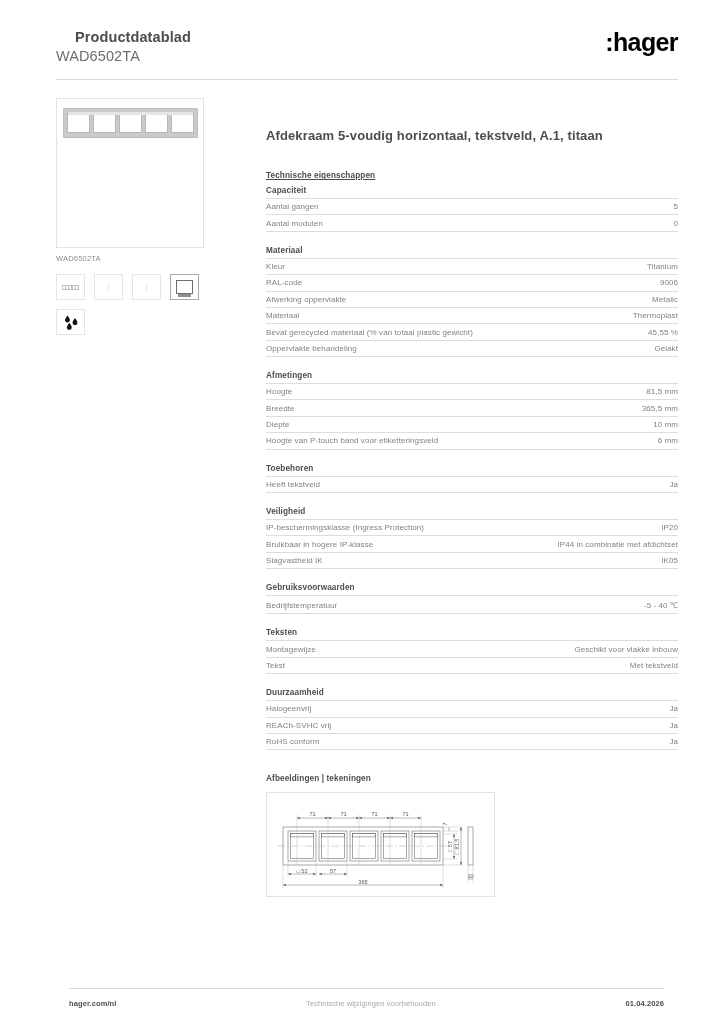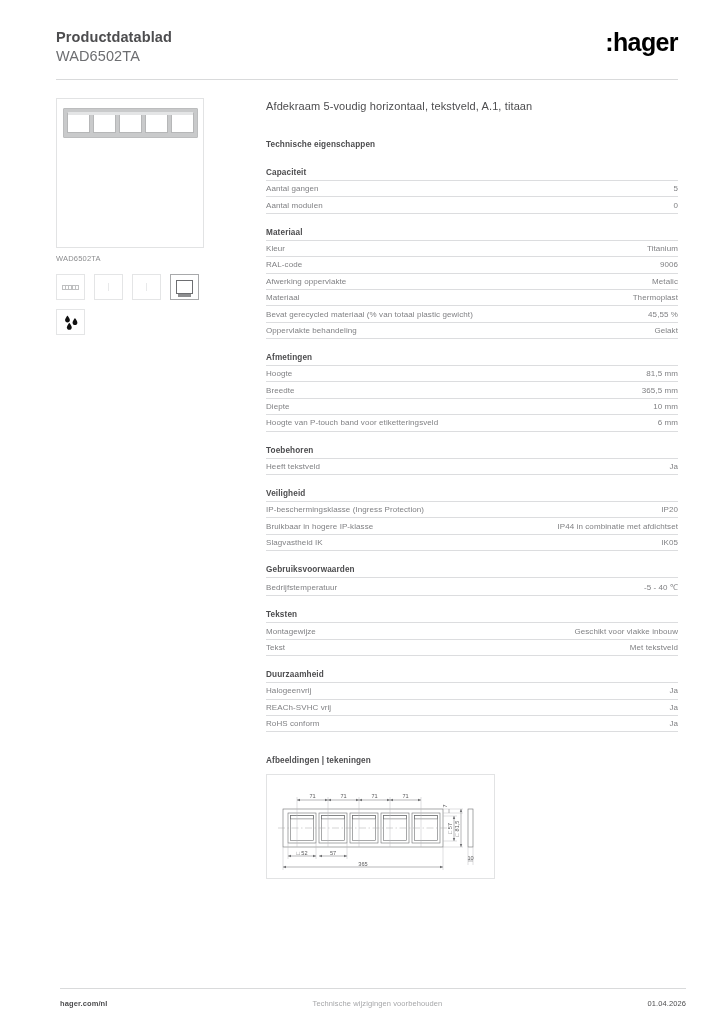--- a/index.html
+++ b/index.html
@@ -21,20 +21,21 @@
     align-items: flex-start;
     justify-content: space-between;
     padding: 28px 46px 0 56px;
   }
   .doc-title {
     font-size: 14.5px;
     font-weight: bold;
     color: #4d4d4f;
     line-height: 1.28;
     letter-spacing: 0.1px;
+    margin-left: 19px;
   }
   .doc-subtitle {
     font-size: 14.5px;
     font-weight: normal;
     color: #6d6e71;
     line-height: 1.28;
     letter-spacing: 0.1px;
   }
   .logo {
     font-size: 25px;
@@ -146,32 +147,34 @@
   .drops { width: 18px; height: 17px; display: block; }
 
   
   .right-col {
     flex: 1;
     margin-left: 60px;
     padding-top: 2px;
   }
 
   .product-name {
-    font-size: 11px;
-    font-weight: normal;
+    font-size: 13px;
+    font-weight: bold;
     color: #4d4d4f;
     letter-spacing: 0.12px;
     margin-bottom: 28px;
+    margin-top: 28px;
   }
   .tech-head {
     font-size: 8.2px;
     font-weight: bold;
     color: #4d4d4f;
     letter-spacing: 0.12px;
-    margin-bottom: 19px;
+    margin-bottom: 6px;
+    text-decoration: underline;
   }
 
   .section { margin-bottom: 14px; }
   .section-title {
     font-size: 8.2px;
     font-weight: bold;
     color: #4d4d4f;
     letter-spacing: 0.12px;
     padding-bottom: 3px;
   }
@@ -203,33 +206,33 @@
     background: #ffffff;
     width: 229px;
     height: 105px;
     padding: 0;
   }
   .draw-box svg { display: block; }
 
   
   .footer {
     position: absolute;
-    left: 4px; right: 0; bottom: 0;
-    padding: 0 38px 16px 56px;
+    left: 13px; right: 0; bottom: 0;
+    padding: 0 60px 16px 56px;
   }
   .footer-rule { border-top: 1px solid #d9dadb; margin-bottom: 10px; }
   .footer-inner {
     display: flex;
     align-items: baseline;
     justify-content: space-between;
     font-size: 7.5px;
   }
   .footer-left { font-weight: bold; color: #4d4d4f; letter-spacing: 0.1px; }
   .footer-center { color: #a6a7a9; letter-spacing: 0.1px; }
-  .footer-right { font-weight: normal; color: #4d4d4f; letter-spacing: 0.1px; }
+  .footer-right { font-weight: bold; color: #4d4d4f; letter-spacing: 0.1px; }
 </style>
 </head>
 <body>
 
 <div class="page">
 
   <div class="header">
     <div>
       <div class="doc-title">Productdatablad</div>
       <div class="doc-subtitle">WAD6502TA</div>

